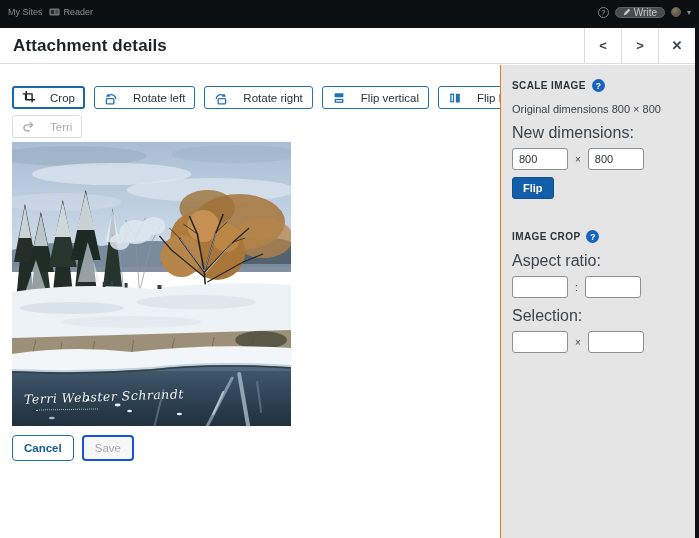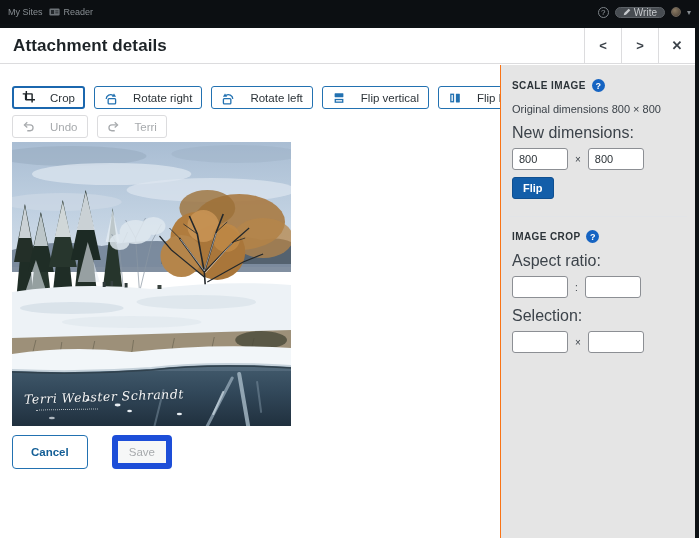--- a/index.html
+++ b/index.html
@@ -48,23 +48,23 @@
   .img-wrap { position:absolute; left:12px; top:77px; width:279px; height:284px; overflow:hidden; }
   .img-wrap svg.scene { display:block; width:279px; height:284px; }
   .watermark { position:absolute; left:12px; bottom:22px; color:rgba(255,255,255,.95);
     font-family:"DejaVu Serif", serif; font-style:italic; font-size:12.5px;
     transform:rotate(-2deg); text-shadow:0 0 2px rgba(0,0,0,.35); letter-spacing:.5px; }
   .watermark-sub { position:absolute; left:24px; bottom:16px; width:62px; height:0;
     border-top:1px dotted rgba(255,255,255,.65); transform:rotate(-1deg); }
 
   .actions { position:absolute; left:12px; top:370px; display:flex; gap:8px; }
   .btn-cancel { border:1px solid #2271b1; color:#135e96; background:#fff; border-radius:4px;
-    font-size:11.5px; font-weight:600; padding:5px 18px; font-family:inherit; cursor:pointer; }
-  .btn-save { border:6px solid #1d4ed8; color:#a7aaad; background:#f6f7f7; border-radius:4px;
-    font-size:11.5px; padding:5px 11px; font-family:inherit; cursor:default;margin-left:16px; }
+    font-size:11.5px; font-weight:600; padding:5px 11px; font-family:inherit; cursor:pointer; }
+  .btn-save { border:2px solid #1d4ed8; color:#a7aaad; background:#f6f7f7; border-radius:4px;
+    font-size:11.5px; padding:5px 11px; font-family:inherit; cursor:default; }
 
   
   .sidebar { position:absolute; top:37px; right:0; width:195px; height:490px;
     background:#e5e5e5; border-left:1px solid #f97316; padding:14px 12px 0 11px; }
   .side-heading { display:flex; align-items:center; gap:6px; font-size:10px; font-weight:700;
     color:#2c3338; letter-spacing:.4px; }
   .help-badge { width:13px; height:13px; border-radius:50%; background:#1664c2; color:#fff;
     font-size:9px; font-weight:700; display:inline-flex; align-items:center;
     justify-content:center; cursor:pointer; flex:0 0 auto; }
   .side-text { font-size:11px; color:#3c434a; margin-top:11px; }
@@ -121,64 +121,57 @@
 
       <div class="toolbar-row row1">
         <button class="tbtn focused">
           <svg class="icon-dark" width="13" height="13" viewBox="0 0 18 18" fill="currentColor">
             <path d="M5 0h2v3h6.5A1.5 1.5 0 0 1 15 4.5V11h3v2h-3v3h-2v-3H5.5A1.5 1.5 0 0 1 4 11.5V5H1V3h4V0zm2 5v6h6V5H7z"></path>
           </svg>
           <span>Crop</span>
         </button>
         <button class="tbtn">
           <svg width="14" height="14" viewBox="0 0 16 16">
+            <g fill="none" stroke="currentColor" stroke-width="1.5">
+              <rect x="2.75" y="8.75" width="8.5" height="6" rx="1"></rect>
+              <path d="M5.5 5.2A5 5 0 0 1 13.5 9"></path>
+            </g>
+            <polygon points="2.2,6.6 7,6.6 4.6,2.8" fill="currentColor"></polygon>
+          </svg>
+          <span>Rotate left</span>
+        </button>
+        <button class="tbtn">
+          <svg width="14" height="14" viewBox="0 0 16 16">
             <g transform="translate(16,0) scale(-1,1)">
               <g fill="none" stroke="currentColor" stroke-width="1.5">
                 <rect x="2.75" y="8.75" width="8.5" height="6" rx="1"></rect>
                 <path d="M5.5 5.2A5 5 0 0 1 13.5 9"></path>
               </g>
               <polygon points="2.2,6.6 7,6.6 4.6,2.8" fill="currentColor"></polygon>
             </g>
           </svg>
           <span>Rotate right</span>
         </button>
         <button class="tbtn">
           <svg width="14" height="14" viewBox="0 0 16 16">
-            <g fill="none" stroke="currentColor" stroke-width="1.5">
-              <rect x="2.75" y="8.75" width="8.5" height="6" rx="1"></rect>
-              <path d="M5.5 5.2A5 5 0 0 1 13.5 9"></path>
-            </g>
-            <polygon points="2.2,6.6 7,6.6 4.6,2.8" fill="currentColor"></polygon>
-          </svg>
-          <span>Rotate left</span>
-        </button>
-        <button class="tbtn">
-          <svg width="14" height="14" viewBox="0 0 16 16">
             <rect x="3" y="2.5" width="10" height="4.5" rx="0.5" fill="currentColor"></rect>
             <rect x="3.75" y="9.75" width="8.5" height="3" fill="none" stroke="currentColor" stroke-width="1.5"></rect>
           </svg>
           <span>Flip vertical</span>
         </button>
         <button class="tbtn">
           <svg width="14" height="14" viewBox="0 0 16 16">
             <rect x="9" y="3" width="4.5" height="10" rx="0.5" fill="currentColor"></rect>
             <rect x="3.25" y="3.75" width="3" height="8.5" fill="none" stroke="currentColor" stroke-width="1.5"></rect>
           </svg>
           <span>Flip horizontal</span>
         </button>
       </div>
 
       <div class="toolbar-row row2">
-        <button class="tbtn disabled">
-          <svg width="13" height="13" viewBox="0 0 16 16" fill="none" stroke="currentColor" stroke-width="1.6">
-            <path d="M6.5 2.8 3 6l3.5 3.2"></path>
-            <path d="M3.4 6H10a3.6 3.6 0 0 1 0 7.2H6.5"></path>
-          </svg>
-          <span>Undo</span>
-        </button>
         <button class="tbtn disabled">
           <svg width="13" height="13" viewBox="0 0 16 16" fill="none" stroke="currentColor" stroke-width="1.6">
             <g transform="translate(16,0) scale(-1,1)">
               <path d="M6.5 2.8 3 6l3.5 3.2"></path>
               <path d="M3.4 6H10a3.6 3.6 0 0 1 0 7.2H6.5"></path>
             </g>
           </svg>
           <span>Terri</span>
         </button>
       </div>

